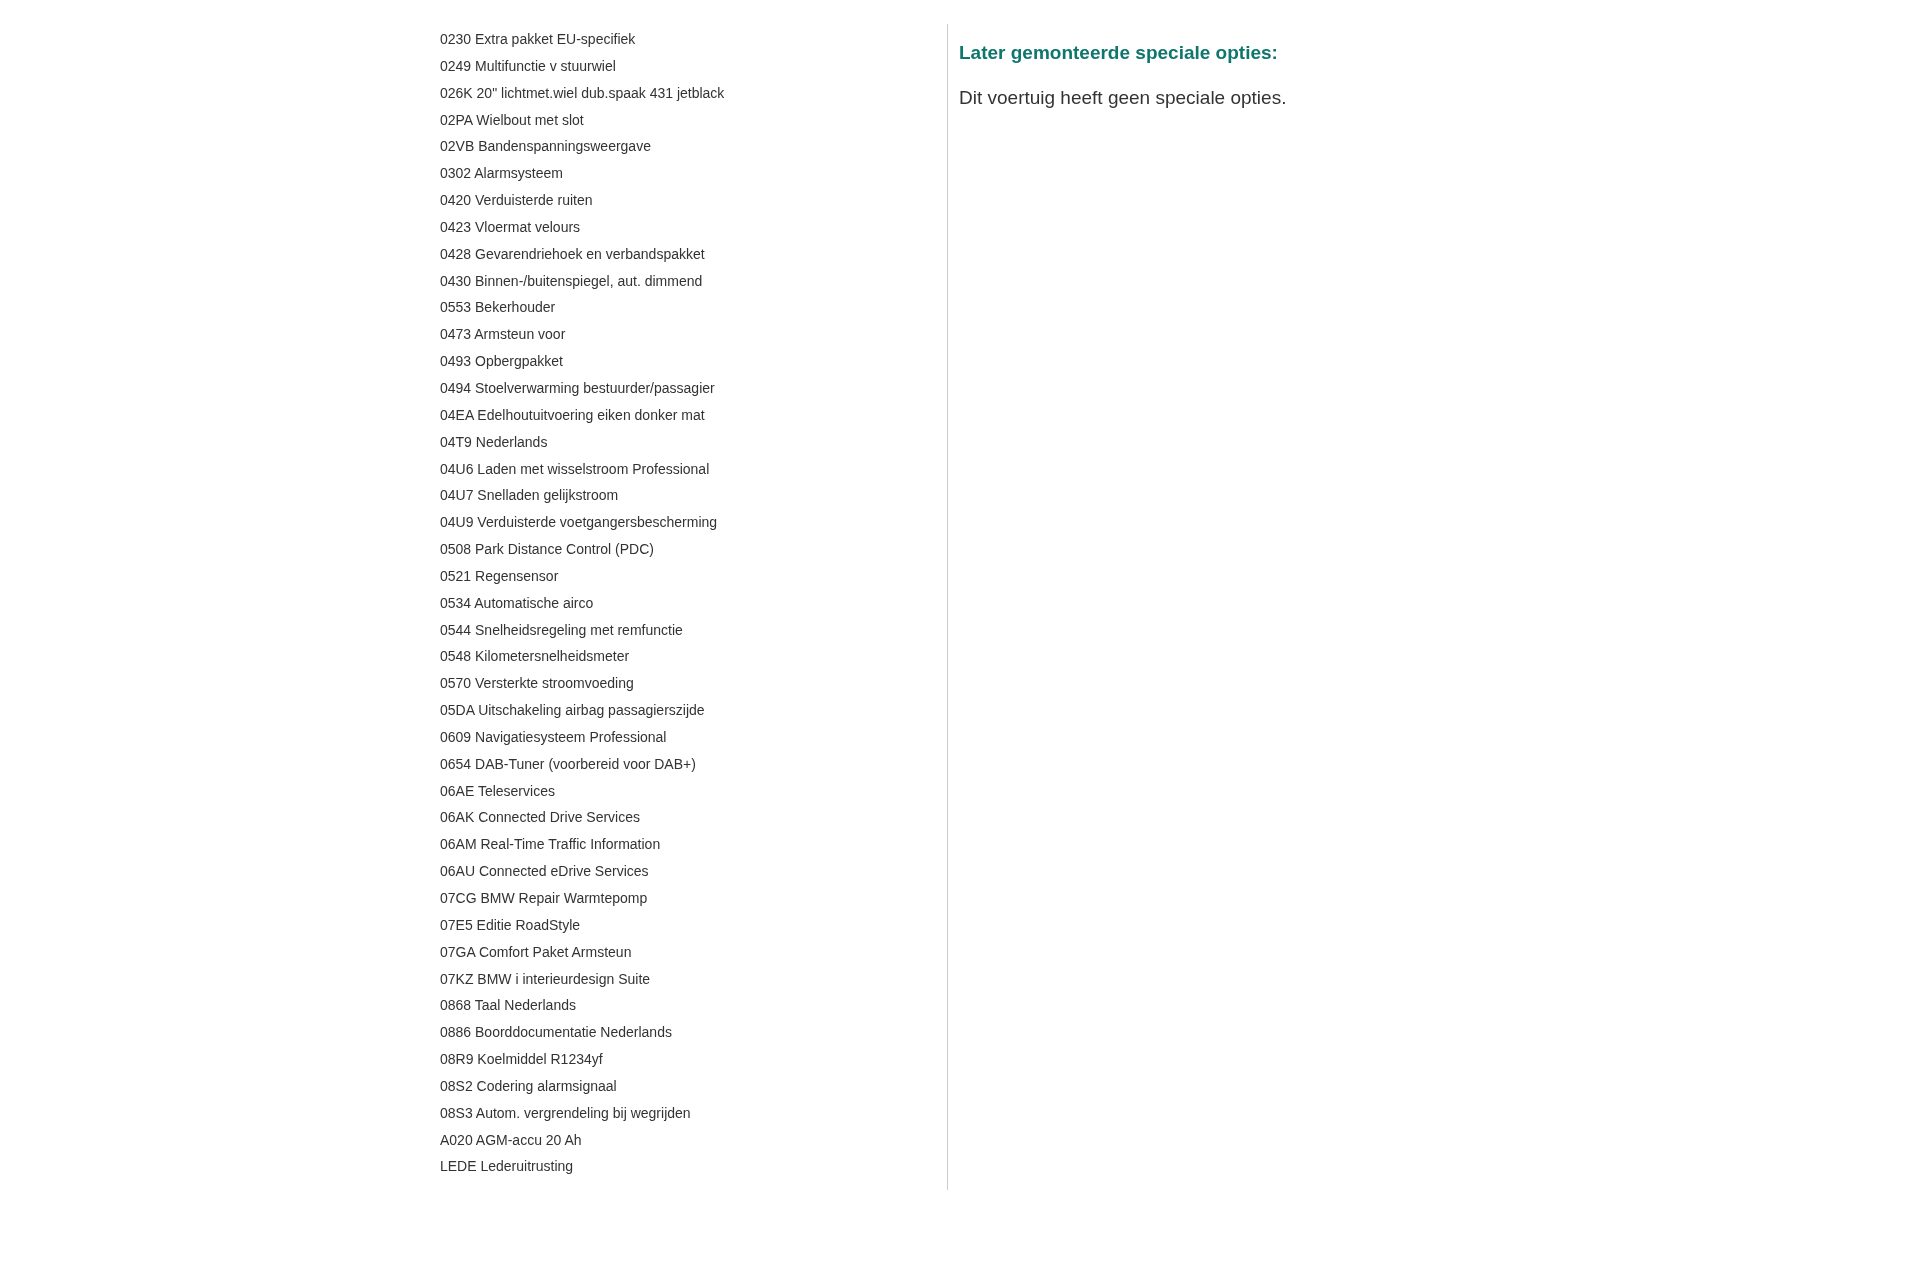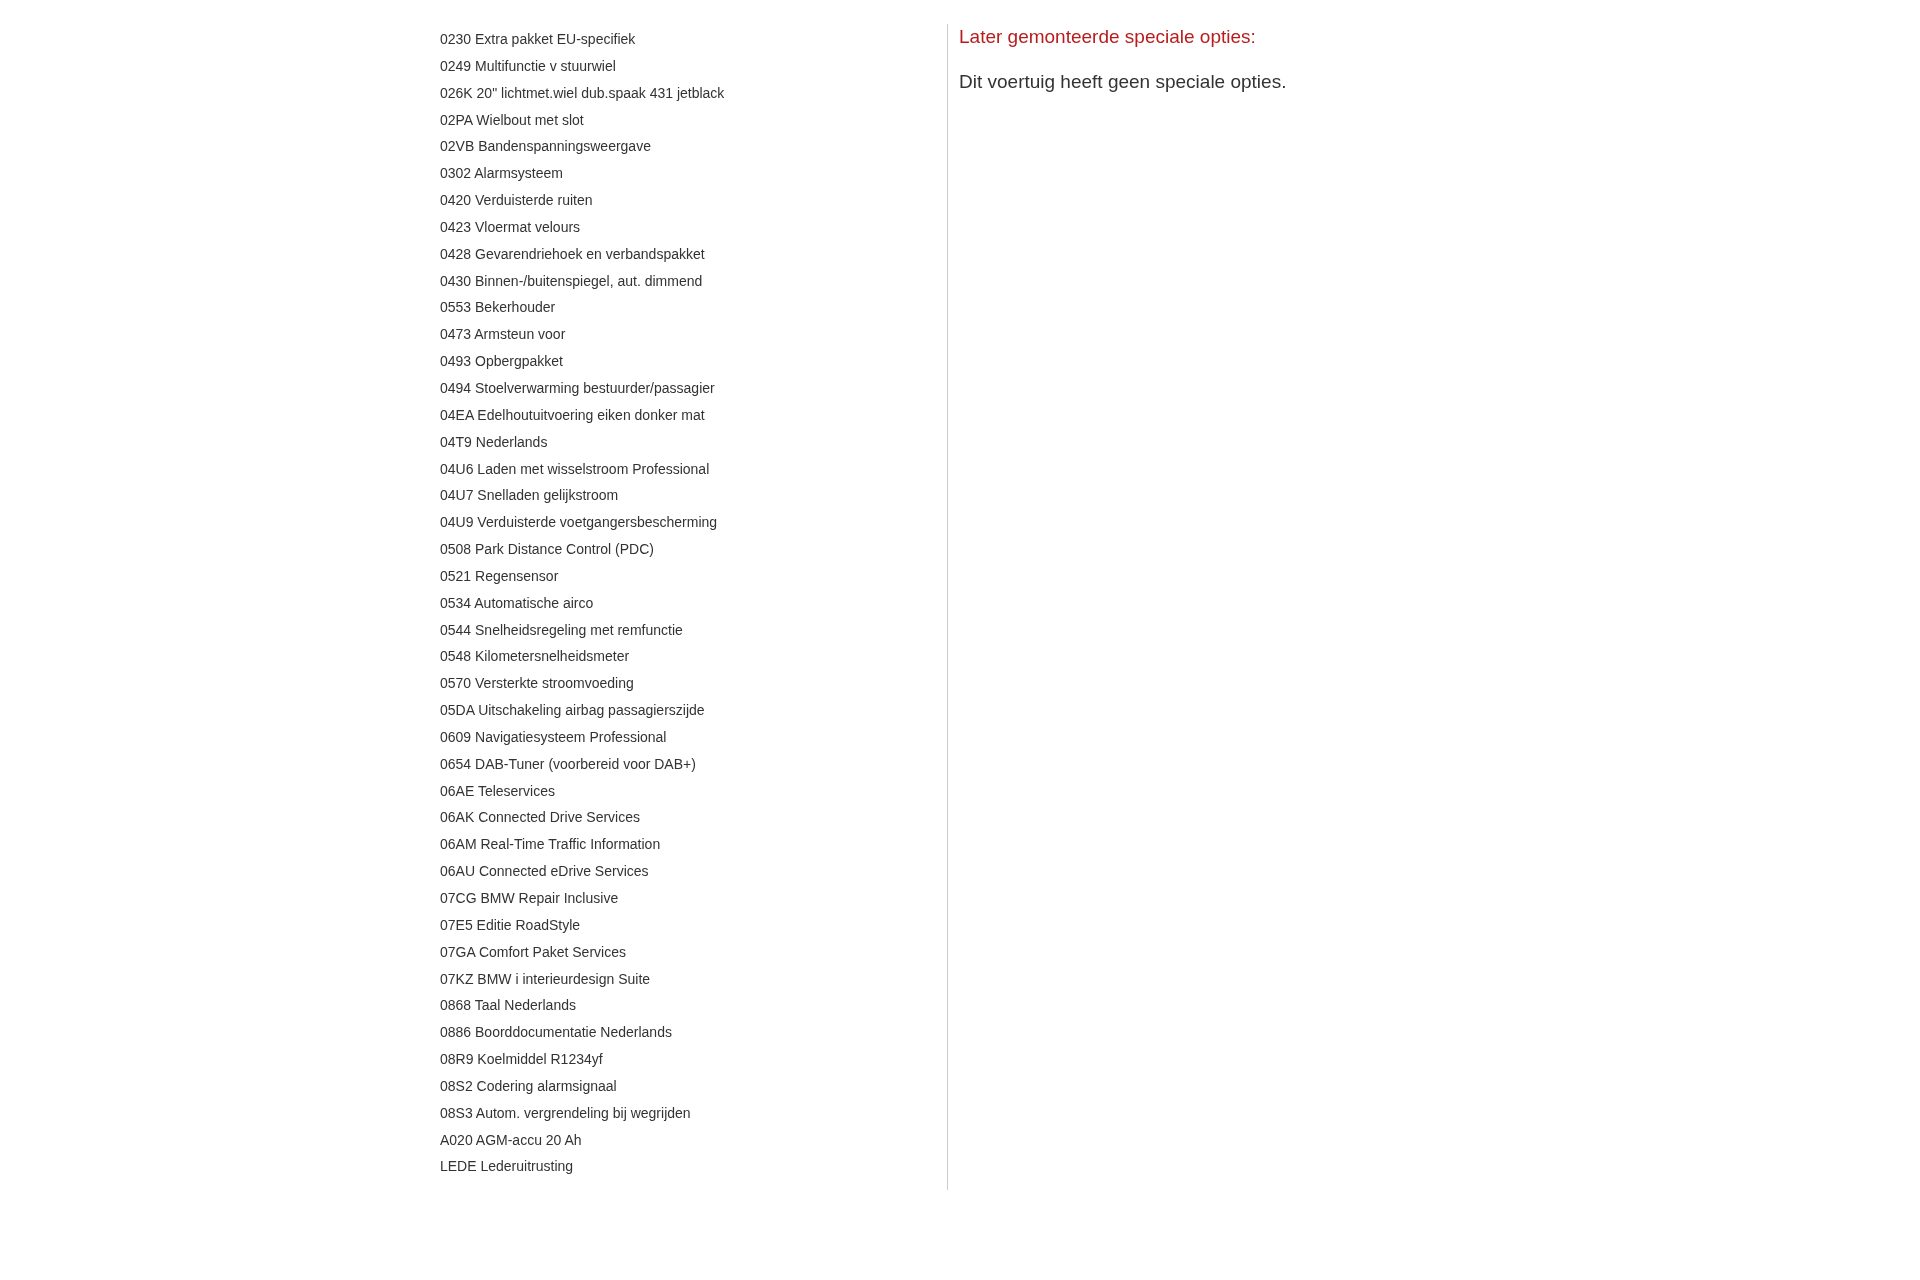--- a/index.html
+++ b/index.html
@@ -43,23 +43,23 @@
   
   .special-options {
     position: absolute;
     left: 959px;
     top: 26px;
     width: 800px;
     font-size: 19px;
     color: #333333;
   }
   .special-options .heading {
-    font-weight: normal;
-    color: #b91c1c;
-    margin: 0 0 23px 0;
+    font-weight: bold;
+    color: #0f766e;
+    margin: 16px 0 23px 0;
     line-height: 22px;
   }
   .special-options .body-text {
     margin: 0;
     line-height: 22px;
   }
 </style>
 </head>
 <body>
 
@@ -91,23 +91,23 @@
       <div class="option-line">0544 Snelheidsregeling met remfunctie</div>
       <div class="option-line">0548 Kilometersnelheidsmeter</div>
       <div class="option-line">0570 Versterkte stroomvoeding</div>
       <div class="option-line">05DA Uitschakeling airbag passagierszijde</div>
       <div class="option-line">0609 Navigatiesysteem Professional</div>
       <div class="option-line">0654 DAB-Tuner (voorbereid voor DAB+)</div>
       <div class="option-line">06AE Teleservices</div>
       <div class="option-line">06AK Connected Drive Services</div>
       <div class="option-line">06AM Real-Time Traffic Information</div>
       <div class="option-line">06AU Connected eDrive Services</div>
-      <div class="option-line">07CG BMW Repair Inclusive</div>
+      <div class="option-line">07CG BMW Repair Warmtepomp</div>
       <div class="option-line">07E5 Editie RoadStyle</div>
-      <div class="option-line">07GA Comfort Paket Services</div>
+      <div class="option-line">07GA Comfort Paket Armsteun</div>
       <div class="option-line">07KZ BMW i interieurdesign Suite</div>
       <div class="option-line">0868 Taal Nederlands</div>
       <div class="option-line">0886 Boorddocumentatie Nederlands</div>
       <div class="option-line">08R9 Koelmiddel R1234yf</div>
       <div class="option-line">08S2 Codering alarmsignaal</div>
       <div class="option-line">08S3 Autom. vergrendeling bij wegrijden</div>
       <div class="option-line">A020 AGM-accu 20 Ah</div>
       <div class="option-line">LEDE Lederuitrusting</div>
     </div>
 

